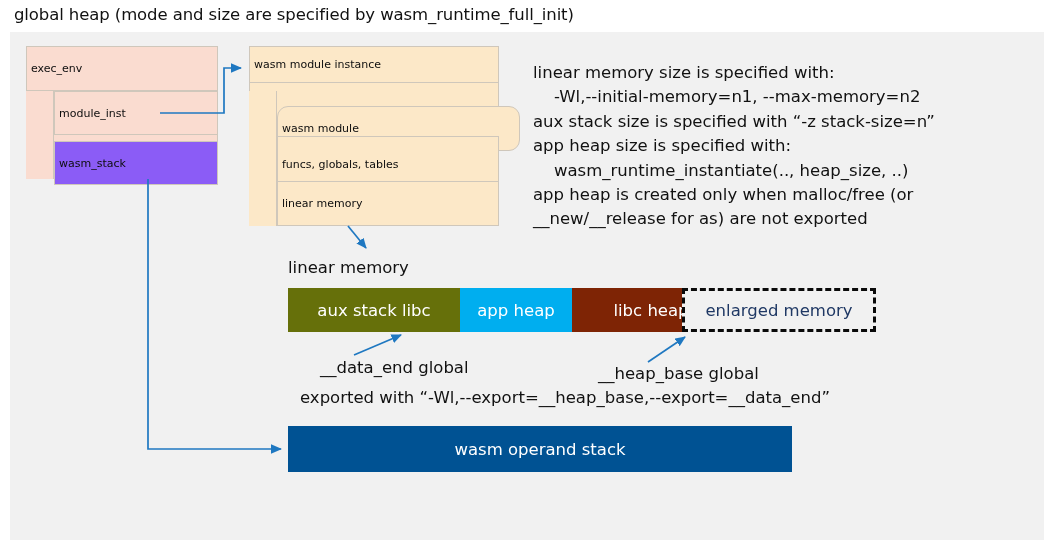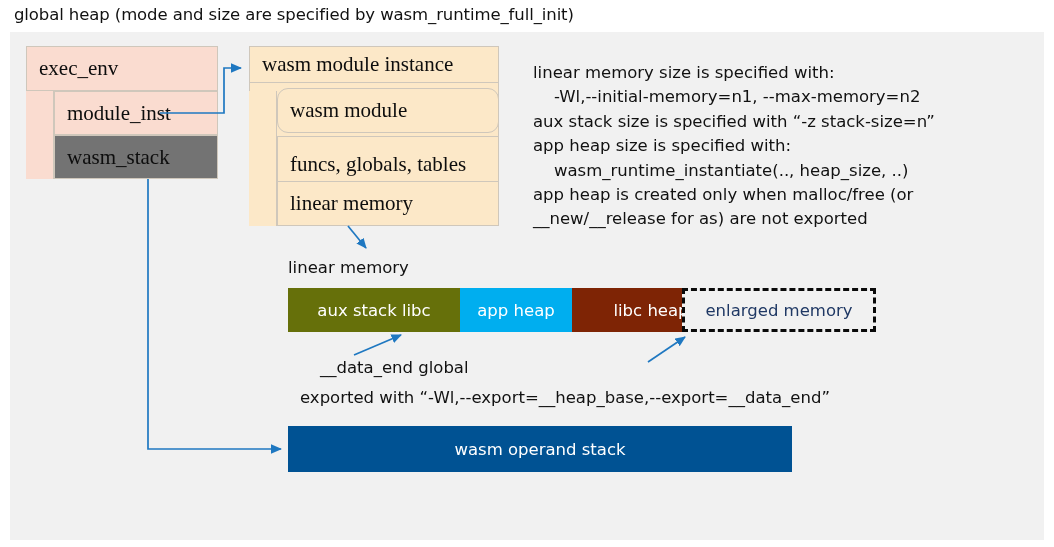--- a/index.html
+++ b/index.html
@@ -46,39 +46,38 @@
   }
   .struct-outer {
     border: 1px solid #c8c0b4;
   }
   .cell {
     position: absolute;
     box-sizing: border-box;
     border: 1px solid #cfc7bb;
     display: flex;
     align-items: center;
-    font-size: 21px;
+    font-size: 11px;
     color: #0d0d0d;
-    padding-left: 12px;
-    white-space: nowrap;
-    font-family: Liberation Serif, serif;
+    padding-left: 4px;
+    white-space: nowrap;
   }
 
   
   #exec-env-box      { left: 26px;  top: 46px;  width: 192px; height: 133px; background:#fadcd0; border:1px solid #cfc7bb; }
   #exec-env-title    { left: 26px;  top: 46px;  width: 192px; height: 45px;  background:#fadcd0; }
   #exec-env-gutter   { left: 26px;  top: 91px;  width: 28px;  height: 88px;  background:#fadcd0; border-left:none; border-top:none; border-bottom:none;}
   #module-inst-cell  { left: 54px;  top: 91px;  width: 164px; height: 44px;  background:#fadcd0; }
-  #wasm-stack-cell   { left: 54px;  top: 135px; width: 164px; height: 44px;  background:#737373; }
+  #wasm-stack-cell   { left: 54px;  top: 141px; width: 164px; height: 44px;  background:#8b5cf6; }
 
   
   #wmi-box           { left: 249px; top: 46px;  width: 250px; height: 180px; background:#fce8c8; border:1px solid #cfc7bb; }
   #wmi-title         { left: 249px; top: 46px;  width: 250px; height: 37px;  background:#fce8c8; }
   #wmi-gutter        { left: 249px; top: 91px;  width: 28px;  height: 135px; background:#fce8c8; border-left:none; border-top:none; border-bottom:none;}
-  #wasm-module-cell  { left: 277px; top: 88px;  width: 222px; height: 45px;  background:#fce8c8;border-radius:11px; }
+  #wasm-module-cell  { left: 277px; top: 106px;  width: 243px; height: 45px;  background:#fce8c8;border-radius:11px; }
   #funcs-cell        { left: 277px; top: 136px; width: 222px; height: 57px;  background:#fce8c8; }
   #linmem-cell       { left: 277px; top: 181px; width: 222px; height: 45px;  background:#fce8c8; }
 
   
   .note {
     position: absolute;
     font-size: 16.5px;
     line-height: 24.4px;
     color: #111111;
     white-space: pre;
@@ -198,20 +197,21 @@
 
   <div id="linear-memory-label">linear memory</div>
   <div id="mem-bar">
     <div class="seg seg-aux">aux stack libc</div>
     <div class="seg seg-app">app heap</div>
     <div class="seg seg-libc">libc heap</div>
     <div class="seg seg-enlarged">enlarged memory</div>
   </div>
 
   <div id="ann-data-end">__data_end global</div>
+  <div id="ann-heap-base">__heap_base global</div>
   <div id="ann-exported">exported with “-Wl,--export=__heap_base,--export=__data_end”</div>
 
   <div id="operand-stack-bar">wasm operand stack</div>
 
 
   <svg id="connectors" viewBox="0 0 1054 547">
     <defs>
       <marker id="arrowhead" markerWidth="7" markerHeight="7" refX="6" refY="3.2" orient="auto" markerUnits="strokeWidth">
         <path d="M0,0.3 L6.6,3.2 L0,6.1 Z" fill="#1f78c1"></path>
       </marker>

